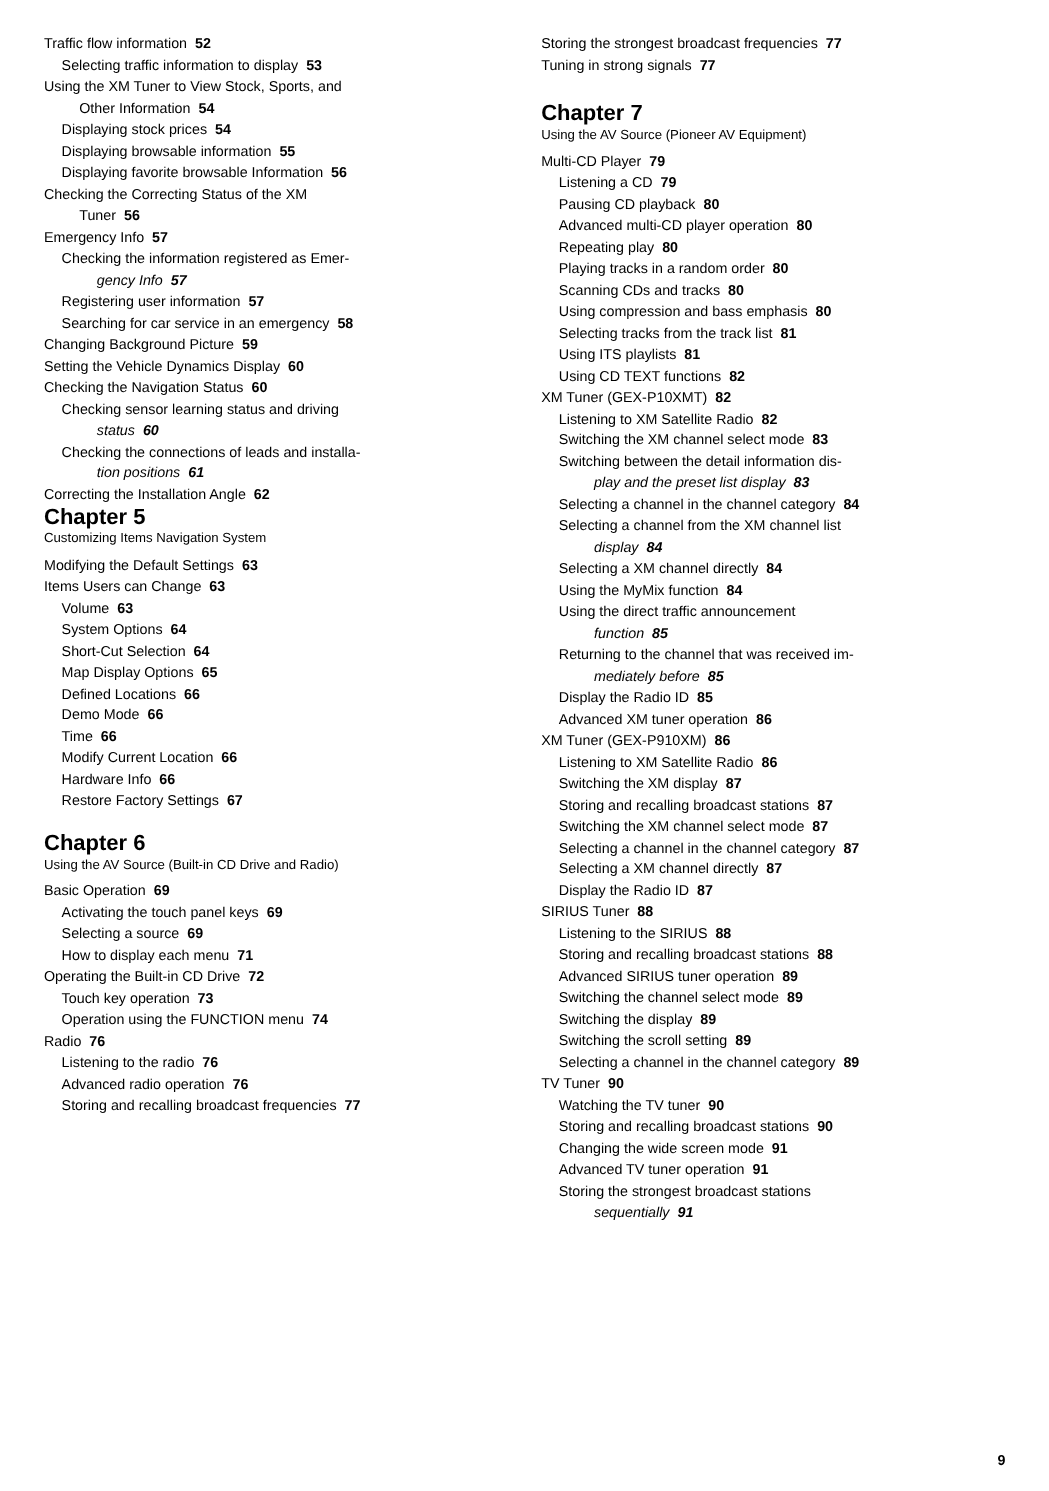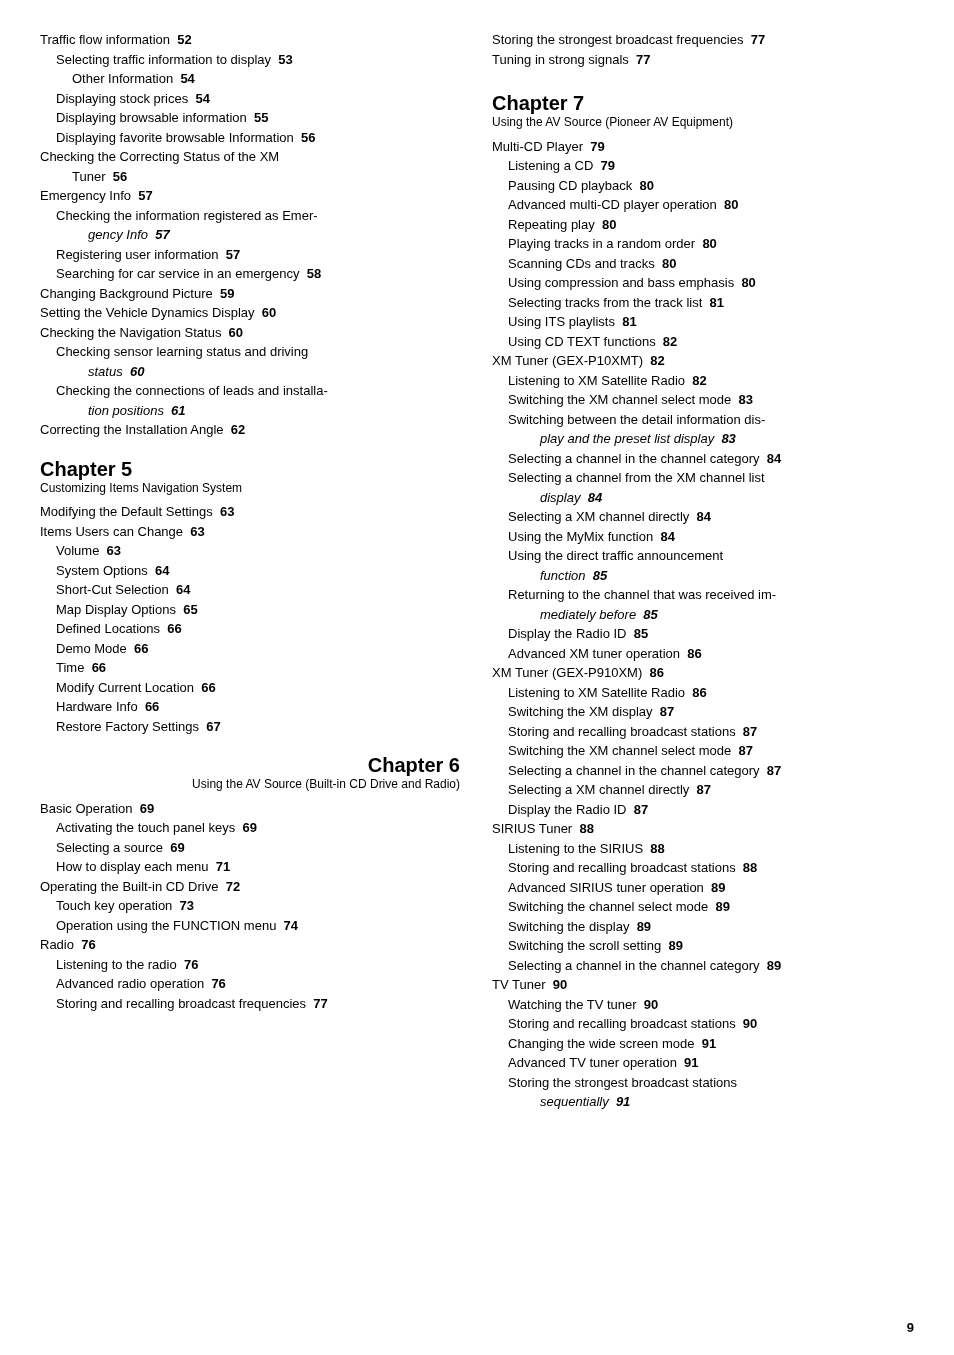--- a/index.html
+++ b/index.html
@@ -52,56 +52,57 @@
     }
   </style>
 </head>
 <body>
 
 <div class="two-col">
   <div class="col-left">
     <div id="left-entries">
         <div class="entry">Traffic flow information&nbsp;&nbsp;<span class="page-num">52</span></div>
         <div class="entry indent1">Selecting traffic information to display&nbsp;&nbsp;<span class="page-num">53</span></div>
+        <div class="entry">Using the XM Tuner to View Stock, Sports, and</div>
         <div class="entry indent2">Other Information&nbsp;&nbsp;<span class="page-num">54</span></div>
         <div class="entry indent1">Displaying stock prices&nbsp;&nbsp;<span class="page-num">54</span></div>
         <div class="entry indent1">Displaying browsable information&nbsp;&nbsp;<span class="page-num">55</span></div>
         <div class="entry indent1">Displaying favorite browsable Information&nbsp;&nbsp;<span class="page-num">56</span></div>
         <div class="entry">Checking the Correcting Status of the XM</div>
         <div class="entry indent2">Tuner&nbsp;&nbsp;<span class="page-num">56</span></div>
         <div class="entry">Emergency Info&nbsp;&nbsp;<span class="page-num">57</span></div>
         <div class="entry indent1">Checking the information registered as Emer-</div>
         <div class="entry indent3">gency Info&nbsp;&nbsp;<span class="page-num">57</span></div>
         <div class="entry indent1">Registering user information&nbsp;&nbsp;<span class="page-num">57</span></div>
         <div class="entry indent1">Searching for car service in an emergency&nbsp;&nbsp;<span class="page-num">58</span></div>
         <div class="entry">Changing Background Picture&nbsp;&nbsp;<span class="page-num">59</span></div>
         <div class="entry">Setting the Vehicle Dynamics Display&nbsp;&nbsp;<span class="page-num">60</span></div>
         <div class="entry">Checking the Navigation Status&nbsp;&nbsp;<span class="page-num">60</span></div>
         <div class="entry indent1">Checking sensor learning status and driving</div>
         <div class="entry indent3">status&nbsp;&nbsp;<span class="page-num">60</span></div>
         <div class="entry indent1">Checking the connections of leads and installa-</div>
         <div class="entry indent3">tion positions&nbsp;&nbsp;<span class="page-num">61</span></div>
         <div class="entry">Correcting the Installation Angle&nbsp;&nbsp;<span class="page-num">62</span></div>
-        <div style="margin-top: 18px; margin-bottom: 4px;">
+        <div style="margin-bottom: 4px;">
           <div class="chapter-num">Chapter  5</div>
           <div class="chapter-sub">Customizing Items Navigation System</div>
         </div>
         <div class="entry">Modifying the Default Settings&nbsp;&nbsp;<span class="page-num">63</span></div>
         <div class="entry">Items Users can Change&nbsp;&nbsp;<span class="page-num">63</span></div>
         <div class="entry indent1">Volume&nbsp;&nbsp;<span class="page-num">63</span></div>
         <div class="entry indent1">System Options&nbsp;&nbsp;<span class="page-num">64</span></div>
         <div class="entry indent1">Short-Cut Selection&nbsp;&nbsp;<span class="page-num">64</span></div>
         <div class="entry indent1">Map Display Options&nbsp;&nbsp;<span class="page-num">65</span></div>
         <div class="entry indent1">Defined Locations&nbsp;&nbsp;<span class="page-num">66</span></div>
         <div class="entry indent1">Demo Mode&nbsp;&nbsp;<span class="page-num">66</span></div>
         <div class="entry indent1">Time&nbsp;&nbsp;<span class="page-num">66</span></div>
         <div class="entry indent1">Modify Current Location&nbsp;&nbsp;<span class="page-num">66</span></div>
         <div class="entry indent1">Hardware Info&nbsp;&nbsp;<span class="page-num">66</span></div>
         <div class="entry indent1">Restore Factory Settings&nbsp;&nbsp;<span class="page-num">67</span></div>
-        <div style="margin-top: 18px; margin-bottom: 4px; text-align: right;">
+        <div style="margin-top: 18px; margin-bottom: 4px;">
           <div class="chapter-num">Chapter  6</div>
           <div class="chapter-sub">Using the AV Source (Built-in CD Drive and Radio)</div>
         </div>
         <div class="entry">Basic Operation&nbsp;&nbsp;<span class="page-num">69</span></div>
         <div class="entry indent1">Activating the touch panel keys&nbsp;&nbsp;<span class="page-num">69</span></div>
         <div class="entry indent1">Selecting a source&nbsp;&nbsp;<span class="page-num">69</span></div>
         <div class="entry indent1">How to display each menu&nbsp;&nbsp;<span class="page-num">71</span></div>
         <div class="entry">Operating the Built-in CD Drive&nbsp;&nbsp;<span class="page-num">72</span></div>
         <div class="entry indent1">Touch key operation&nbsp;&nbsp;<span class="page-num">73</span></div>
         <div class="entry indent1">Operation using the FUNCTION menu&nbsp;&nbsp;<span class="page-num">74</span></div>

